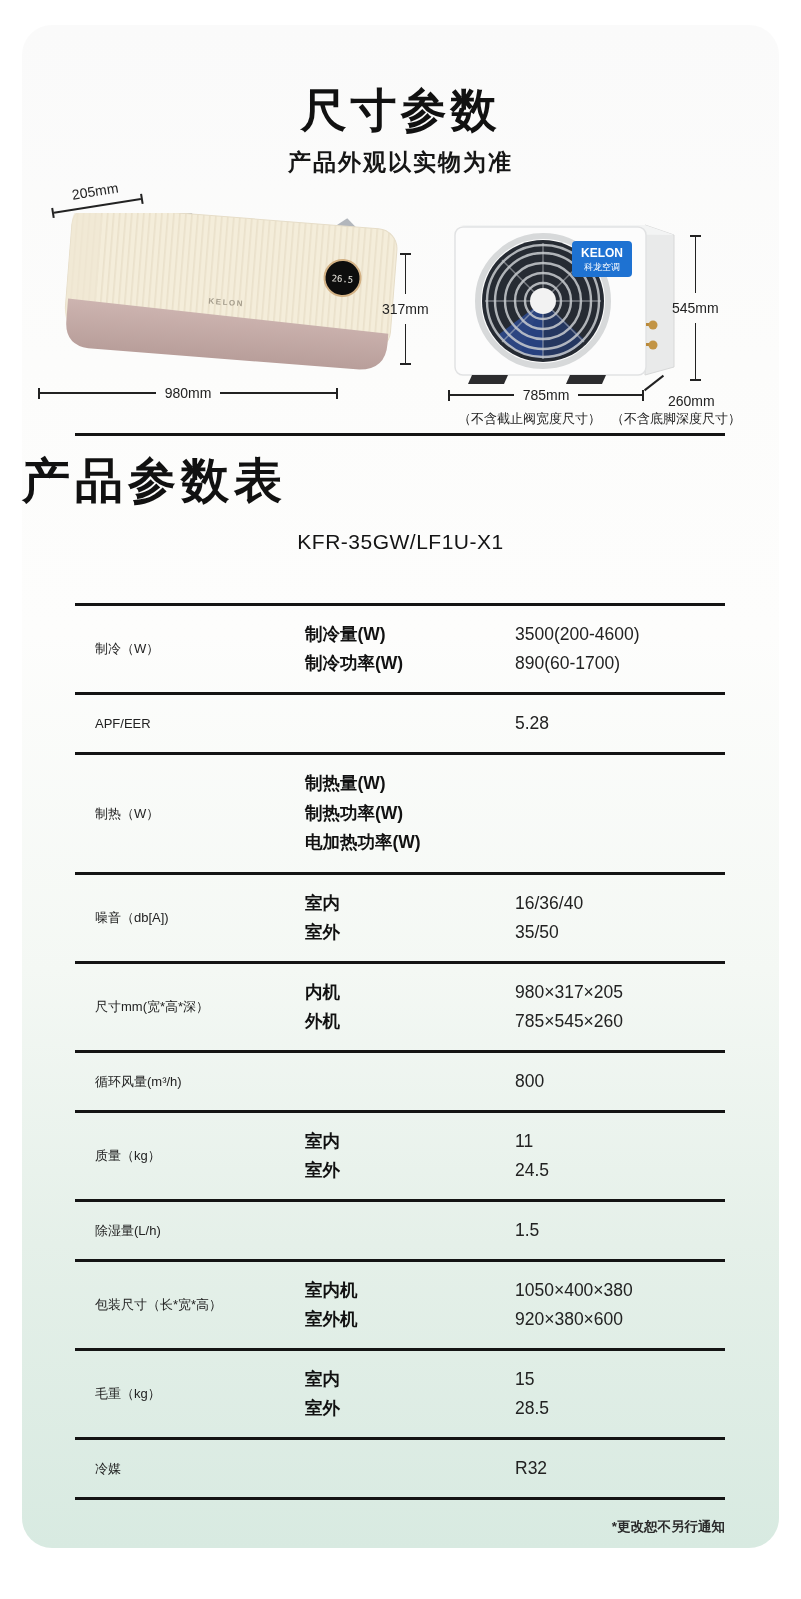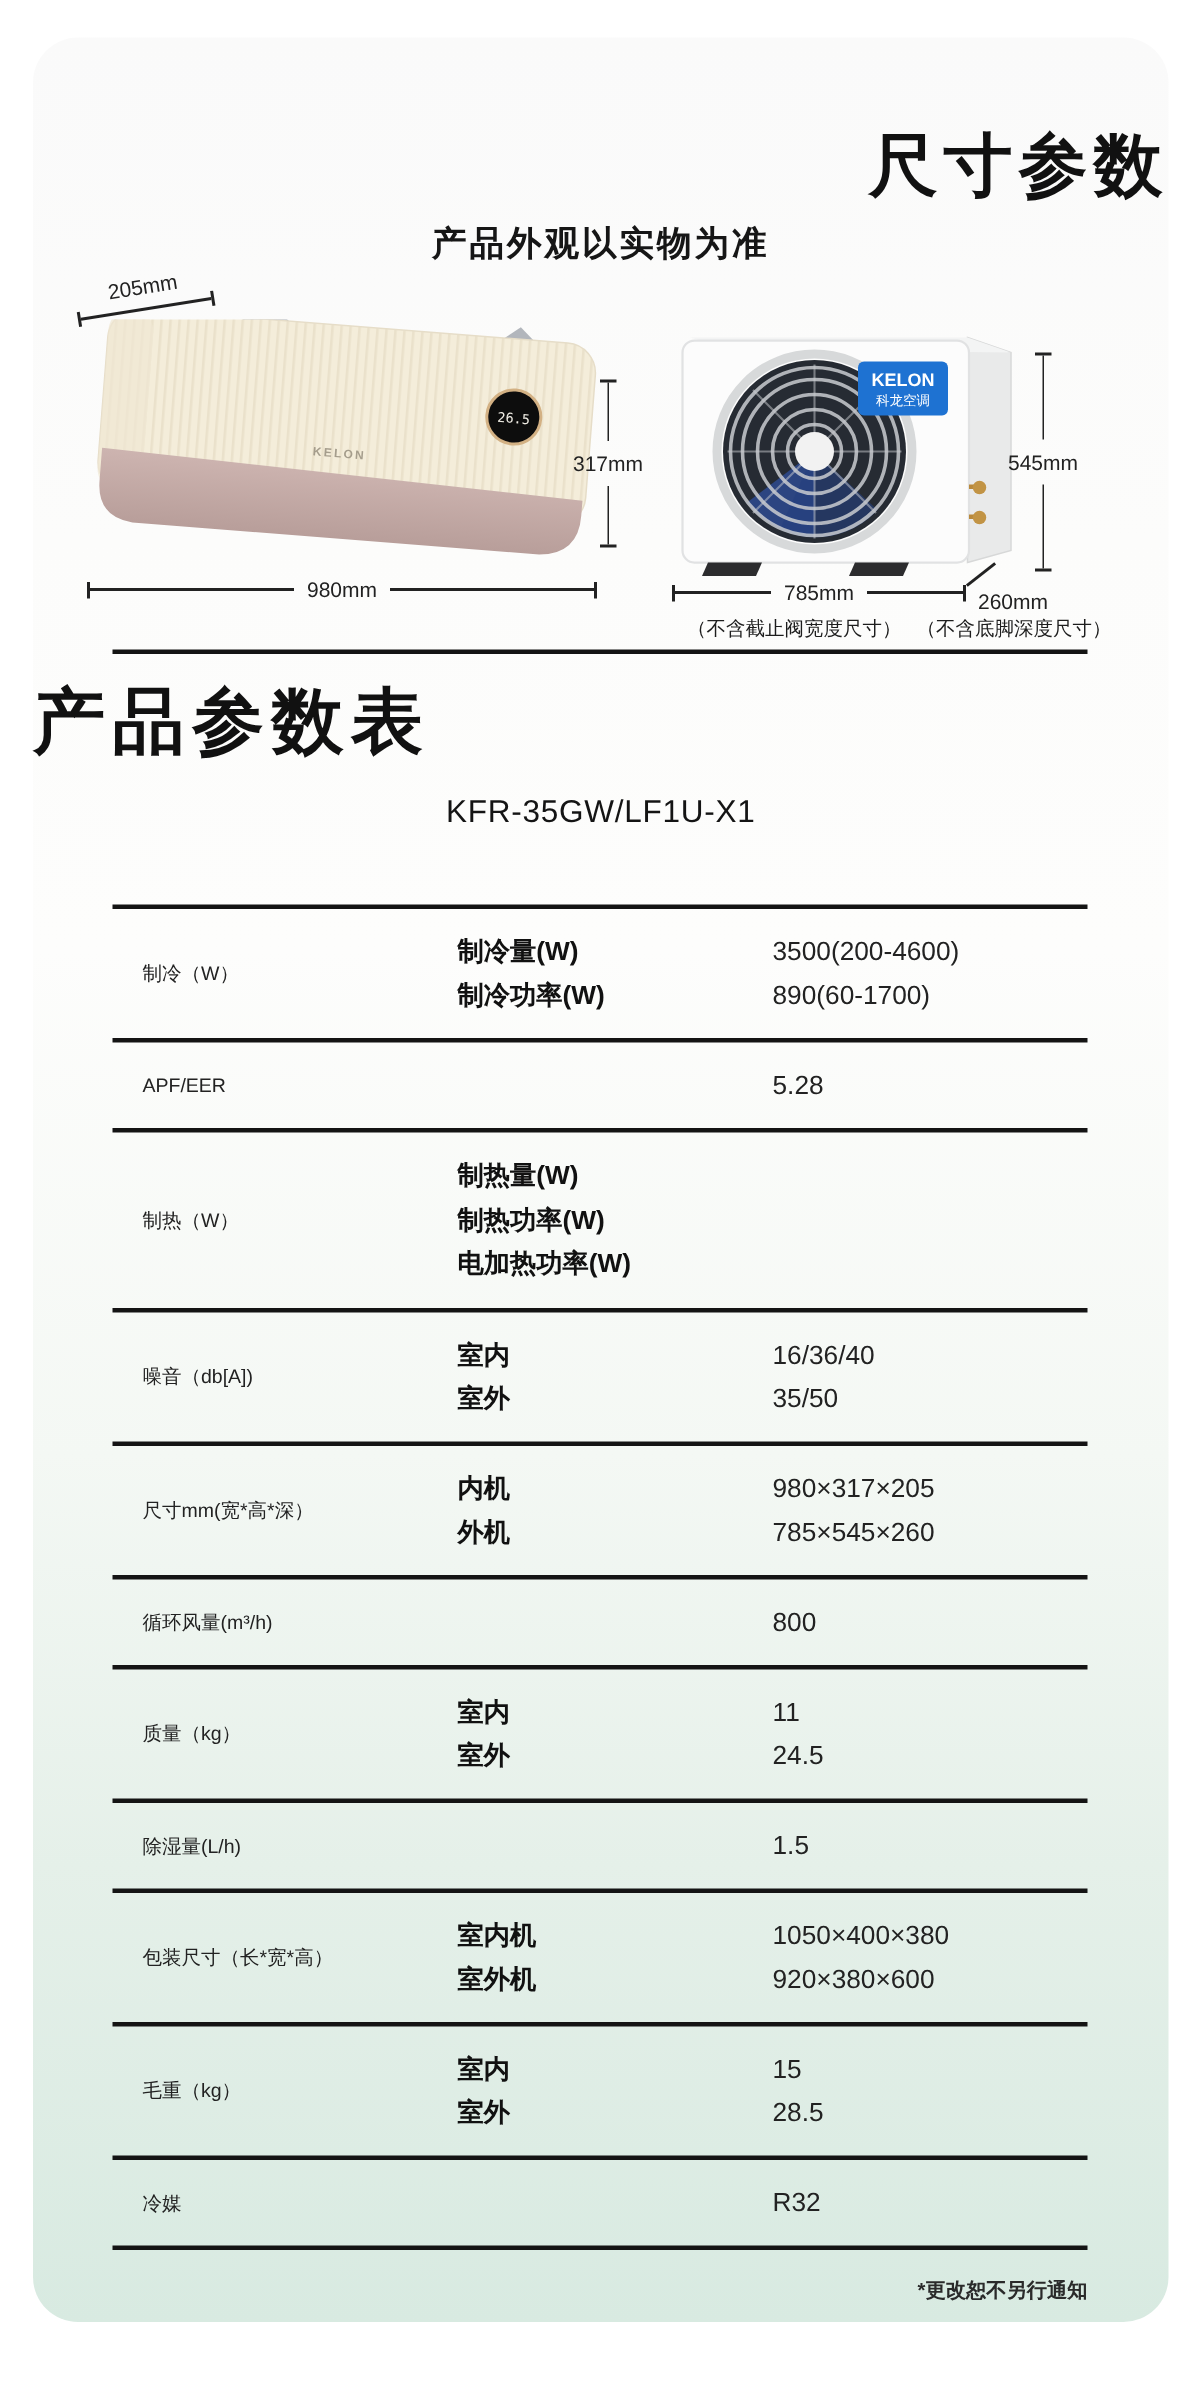--- a/index.html
+++ b/index.html
@@ -8,21 +8,21 @@
     font-family:"Liberation Sans","DejaVu Sans",sans-serif;color:#1a1a1a;
     overflow:hidden;
   }
   .card{
     position:absolute;left:22px;top:25px;width:757px;height:1523px;
     border-radius:30px;
     background:linear-gradient(180deg,#fafafa 0%,#fcfcfb 22%,#fdfdfc 40%,#f4f8f4 62%,#e5f0e9 80%,#d8eae1 100%);
   }
   
   .hdr-title{
-    position:absolute;left:0;top:55px;width:100%;text-align:right;
+    position:absolute;left:0;top:55px;width:100%;text-align:center;
     font-size:46px;font-weight:800;letter-spacing:4px;color:#111;
   }
   .hdr-sub{
     position:absolute;left:0;top:122px;width:100%;text-align:center;
     font-size:23px;font-weight:700;letter-spacing:2px;color:#161616;
   }
   
   .diagram{position:absolute;left:0;top:150px;width:757px;height:260px;}
   .unit-img{position:absolute;}
   .dim{color:#222;font-size:14px;}
@@ -145,21 +145,21 @@
           <span class="tick"></span>
         </span>
     </div>
     <div class="vdim dim" style="left:360px;top:78px;height:112px;">
       <span class="tick"></span>
         <span class="seg"></span>
       <span class="lbl">317mm</span>
       <span class="seg"></span>
         <span class="tick"></span>
     </div>
-    <div class="hdim dim" style="left:36px;top:210px;width:340px;">
+    <div class="hdim dim" style="left:16px;top:210px;width:300px;">
       <span class="tick"></span>
         <span class="seg"></span>
       <span class="lbl">980mm</span>
       <span class="seg"></span>
         <span class="tick"></span>
     </div>
 
     <div class="vdim dim" style="left:650px;top:60px;height:146px;">
       <span class="tick"></span>
         <span class="seg"></span>
@@ -168,21 +168,21 @@
         <span class="tick"></span>
     </div>
     <div class="hdim dim" style="left:426px;top:212px;width:196px;">
       <span class="tick"></span>
         <span class="seg"></span>
       <span class="lbl">785mm</span>
       <span class="seg"></span>
         <span class="tick"></span>
     </div>
     <div class="diagtick" style="left:631px;top:196px;"></div>
-    <div class="dim-260 dim" style="left:630px;top:218px;">260mm</div>
+    <div class="dim-260 dim" style="left:646px;top:218px;">260mm</div>
 
     <div class="notes" style="left:436px;top:235px;">
       <span>（不含截止阀宽度尺寸）</span>
       <span>（不含底脚深度尺寸）</span>
     </div>
   </div>
 
   <div class="divider" style="top:408px;"></div>
 
   <div class="sec-title">产品参数表</div>

